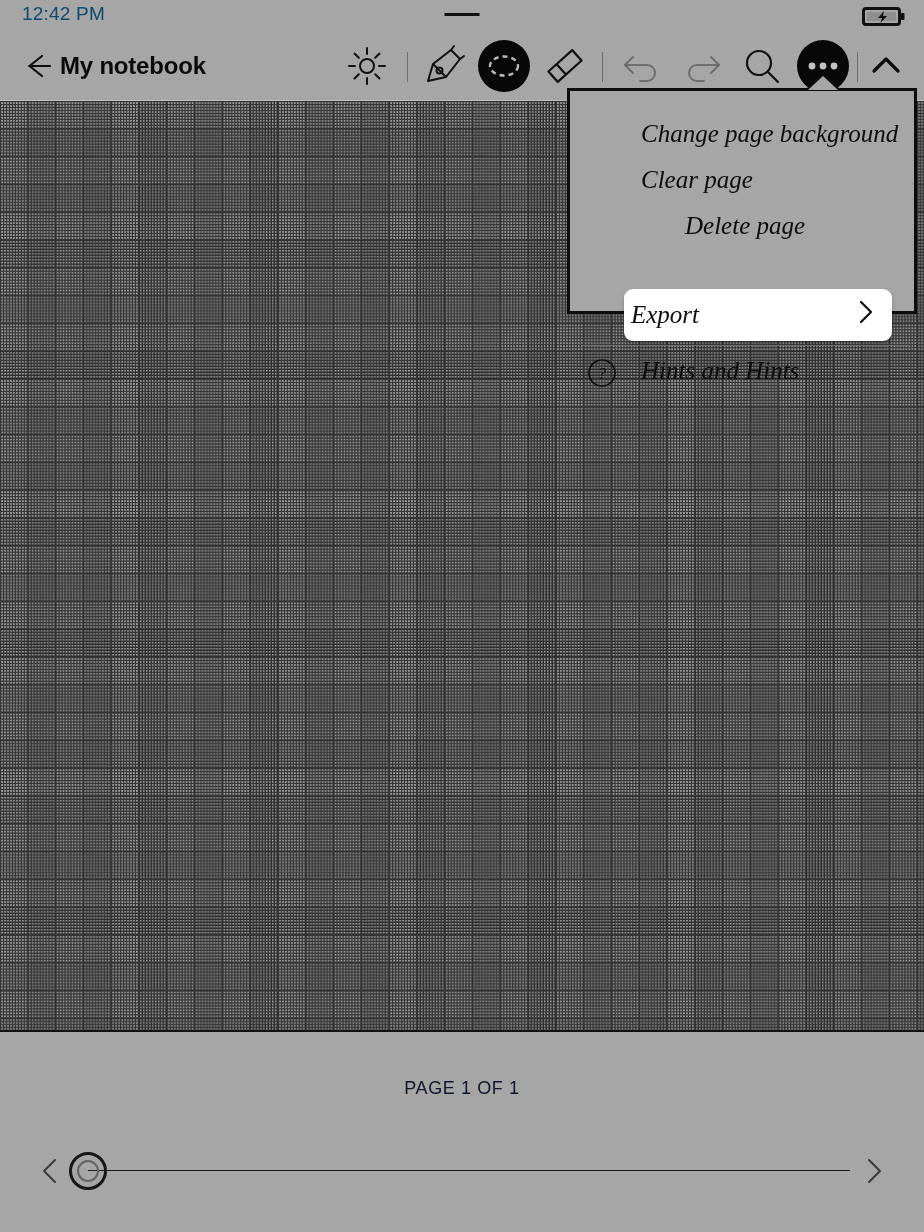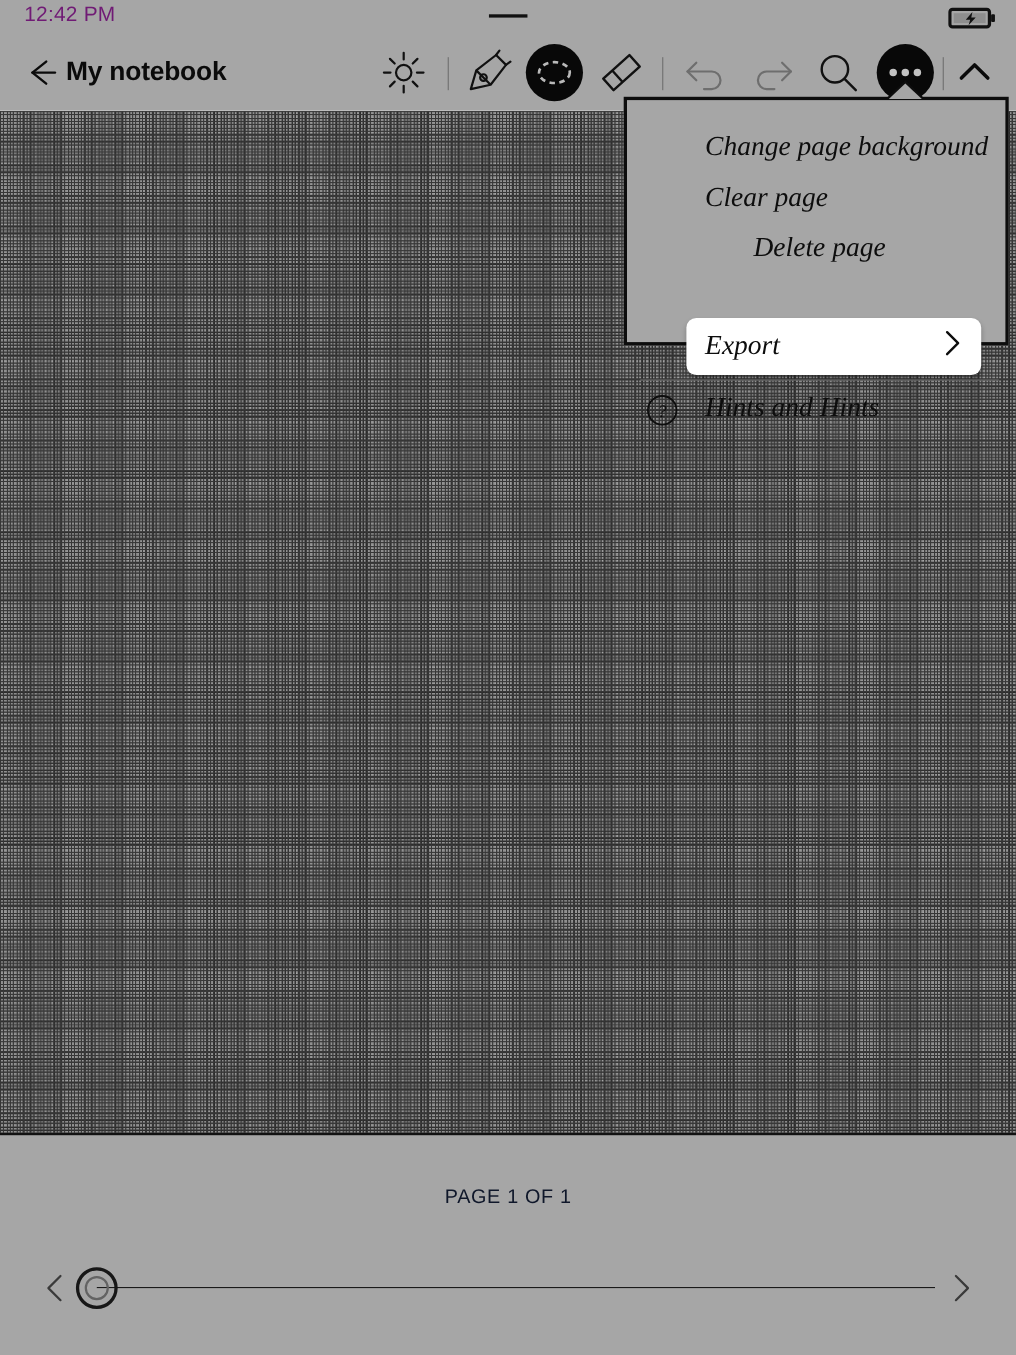--- a/index.html
+++ b/index.html
@@ -24,21 +24,21 @@
     top: 0; left: 0;
     width: 924px;
     height: 32px;
   }
   #status-time {
     position: absolute;
     left: 22px;
     top: 3px;
     font-size: 19px;
     letter-spacing: 0.2px;
-    color: #701a75;
+    color: #0c4a6e;
   }
   #drag-handle {
     position: absolute;
     left: 462px;
     top: 13px;
     transform: translateX(-50%);
     width: 35px;
     height: 3px;
     background: #111;
   }
@@ -248,21 +248,21 @@
     box-sizing: border-box;
     padding-left: 71px;
     white-space: nowrap;
   }
   #menu-item-export {
     left: 54px;
     width: 268px;
     height: 52px;
     background: #ffffff;
     border-radius: 9px;
-    padding-left: 17px;
+    padding-left: 7px;
     box-shadow: 0 3px 5px rgba(0,0,0,0.22);
     justify-content: space-between;
     padding-right: 16px;
   }
   #menu-divider {
     position: absolute;
     left: 12px;
     top: 254px;
     width: 326px;
     height: 1px;

